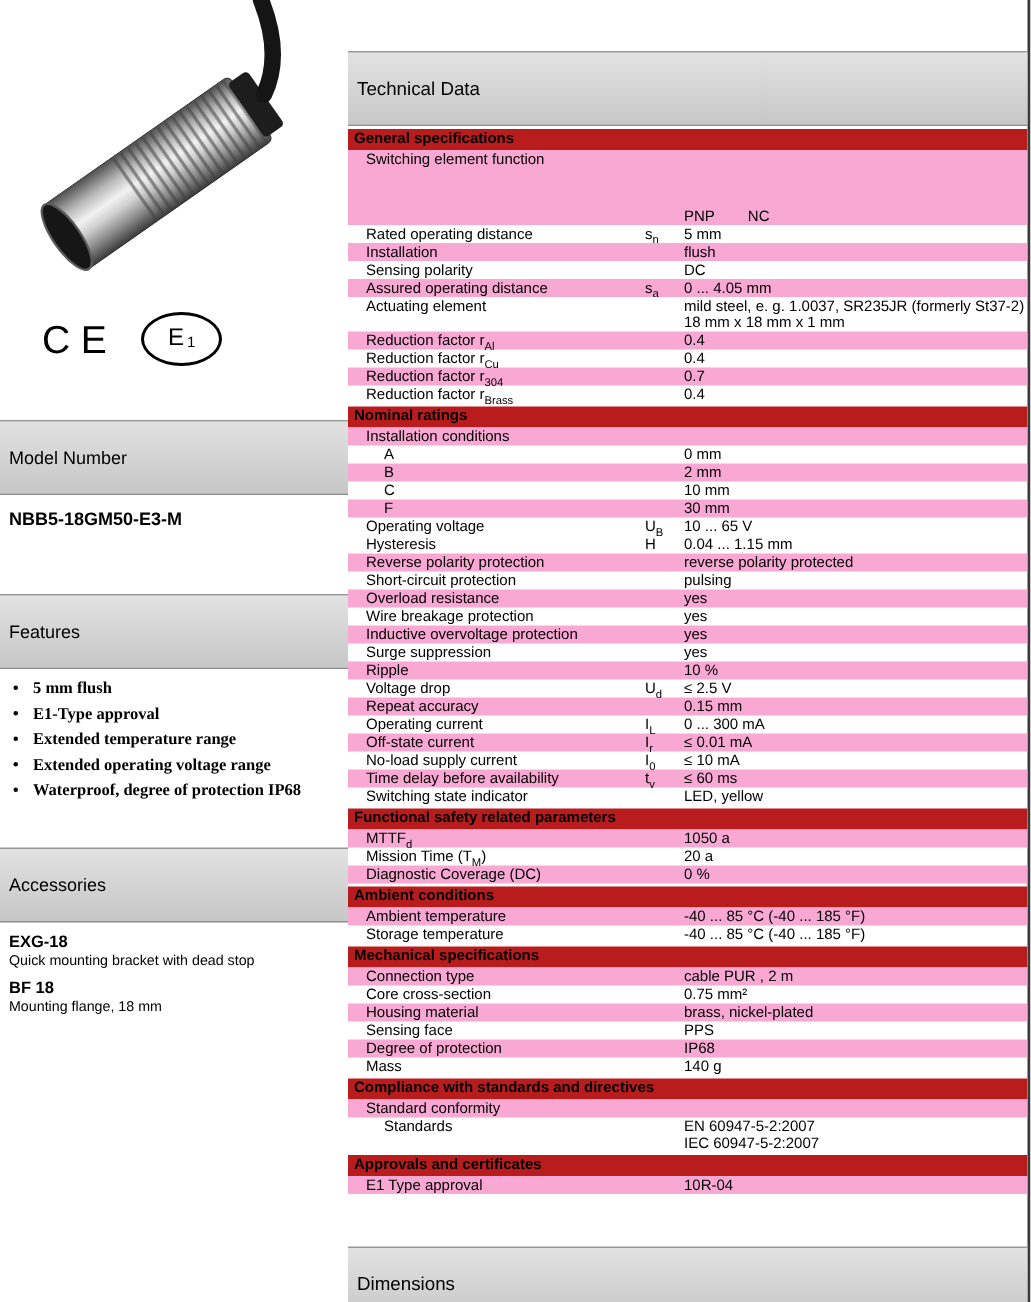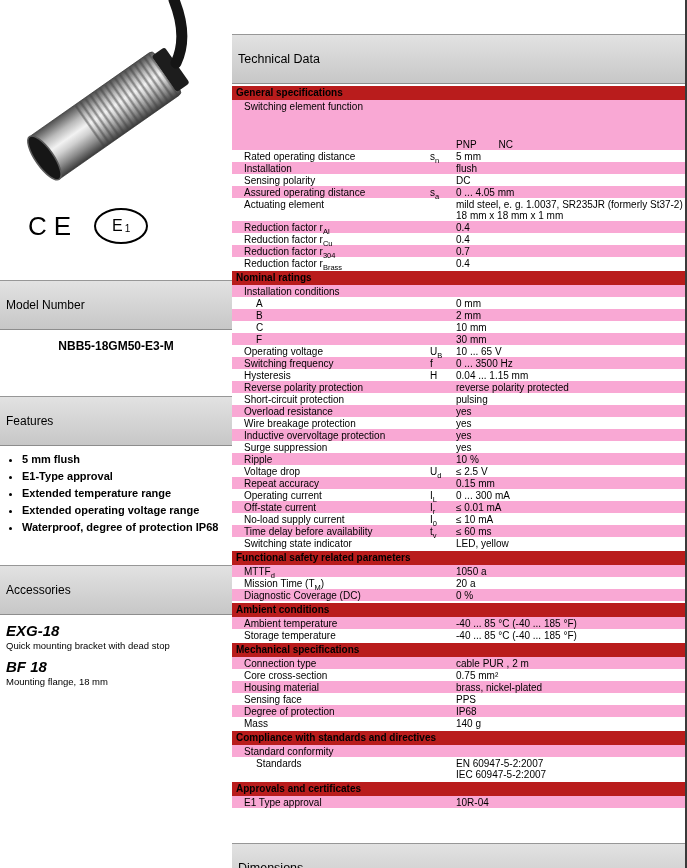--- a/index.html
+++ b/index.html
@@ -8,24 +8,24 @@
   .left-col{width:232px;flex:none;}
   .right-col{flex:1;padding-top:2px;min-width:0;}
   .bar{background:linear-gradient(#e2e2e2,#c7c7c7);border-top:1px solid #979797;border-bottom:1px solid #8d8d8d;font-weight:normal;font-size:12px;padding:17px 6px;margin-top:32px;}
   .tech-bar,.dim-bar{font-size:12.5px;}
   .photo{width:232px;height:192px;overflow:hidden;}
   .marks{display:flex;align-items:center;gap:16px;margin:12px 0 16px 28px;height:44px;}
   .ce{font-size:26px;letter-spacing:7px;font-weight:500;}
   .e1{width:54px;height:36px;border:2.5px solid #000;border-radius:50%;display:flex;align-items:center;justify-content:center;box-sizing:border-box;}
   .e1-base{font-size:16px;}
   .e1-sub{font-size:10px;margin-left:2px;margin-top:4px;}
-  .model-value{font-weight:bold;font-size:12px;padding:9px 6px 11px;text-align:center;}
+  .model-value{font-weight:bold;font-size:12px;padding:9px 6px 11px;}
   .features{margin:7px 0 12px;padding-left:22px;}
-  .features li{font-weight:bold;font-size:11px;margin:5px 0;}
-  .acc-name{font-weight:bold;font-size:15px;margin:7px 6px 1px;font-style:italic;}
+  .features li{font-weight:bold;font-size:11px;margin:5px 0;font-family:Liberation Serif, serif;}
+  .acc-name{font-weight:bold;font-size:11px;margin:7px 6px 1px;}
   .acc-desc{font-size:9.5px;margin:0 6px 2px;}
   .spec-table{font-size:10px;line-height:11px;padding-bottom:3px;}
   .section-header{font-weight:bold;background:#b91c1c;padding:1px 4px;margin-top:2px;font-size:10px;line-height:12px;}
   .spec-row{display:flex;}
   .spec-row.shade{background:#f9a8d4;}
   .cell{padding-top:0.5px;padding-bottom:0.5px;}
   .cell.label{width:198px;flex:none;box-sizing:border-box;}
   .cell.symbol{width:26px;flex:none;}
   .cell.value{flex:1;min-width:0;}
   .ind1{padding-left:12px;}
@@ -207,27 +207,20 @@
             <div>30 mm</div>
           </div>
         </div>
         <div class="spec-row">
           <div class="cell label ind1">Operating voltage</div>
           <div class="cell symbol">U<sub>B</sub></div>
           <div class="cell value">
             <div>10 ... 65 V</div>
           </div>
         </div>
-        <div class="spec-row shade">
-          <div class="cell label ind1">Switching frequency</div>
-          <div class="cell symbol">f</div>
-          <div class="cell value">
-            <div>0 ... 3500 Hz</div>
-          </div>
-        </div>
         <div class="spec-row">
           <div class="cell label ind1">Hysteresis</div>
           <div class="cell symbol">H</div>
           <div class="cell value">
             <div>0.04 ... 1.15 mm</div>
           </div>
         </div>
         <div class="spec-row shade">
           <div class="cell label ind1">Reverse polarity protection</div>
           <div class="cell symbol"></div>

